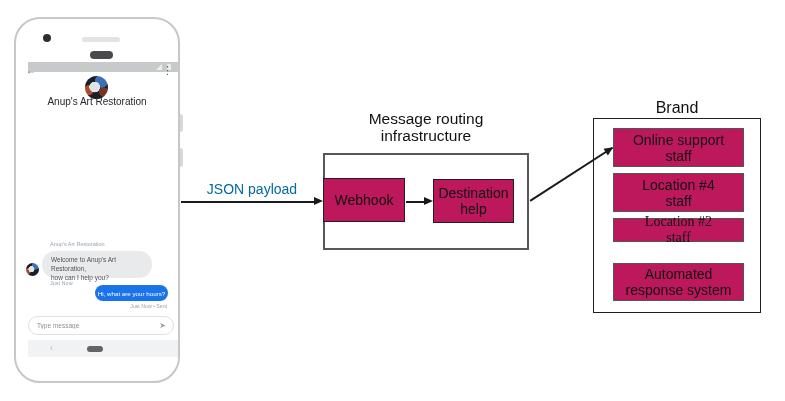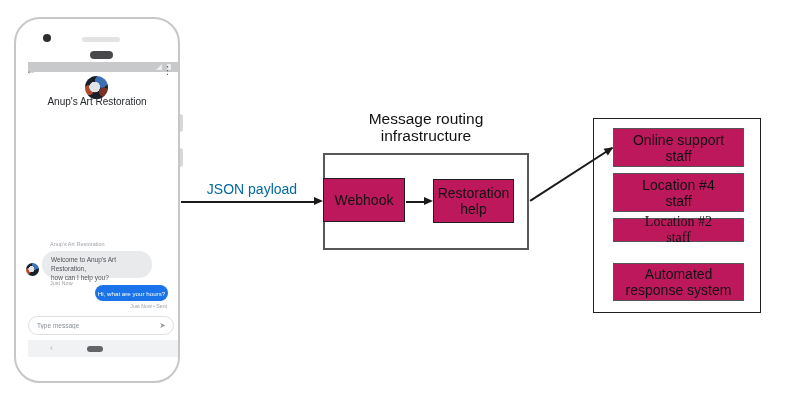--- a/index.html
+++ b/index.html
@@ -129,28 +129,29 @@
 
   <div class="routing-title">
     <span>Message routing</span>
     <span>infrastructure</span>
   </div>
   <div class="routing-box"></div>
   <div class="node webhook">Webhook</div>
   <div class="dline" style="left:406px;top:201px;width:19px;"></div>
   <div class="dhead" style="left:424px;top:197.2px;"></div>
   <div class="node dest">
-    <span>Restoration</span>
+    <span>Destination</span>
     <span>help</span>
   </div>
 
   <div class="arrow3">
     <div class="dhead"></div>
   </div>
 
+  <div class="brand-title">Brand</div>
   <div class="brand-box"></div>
 
   <div class="node brand-node bn1">
     <span>Online support</span>
     <span>staff</span>
   </div>
   <div class="node brand-node bn2">
     <span>Location #4</span>
     <span>staff</span>
   </div>

